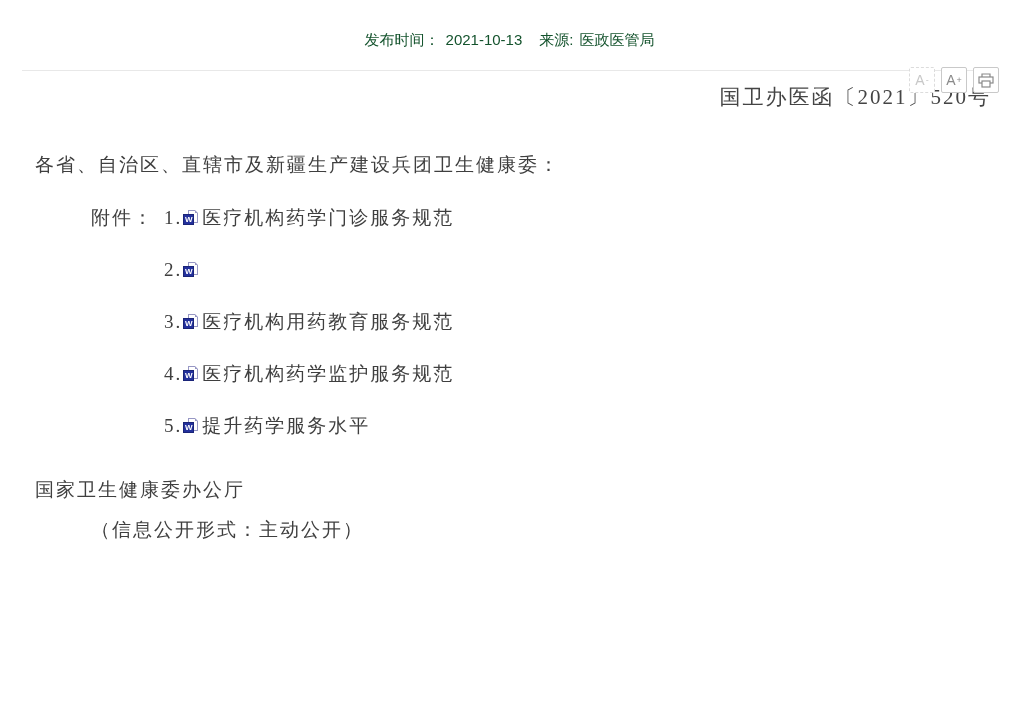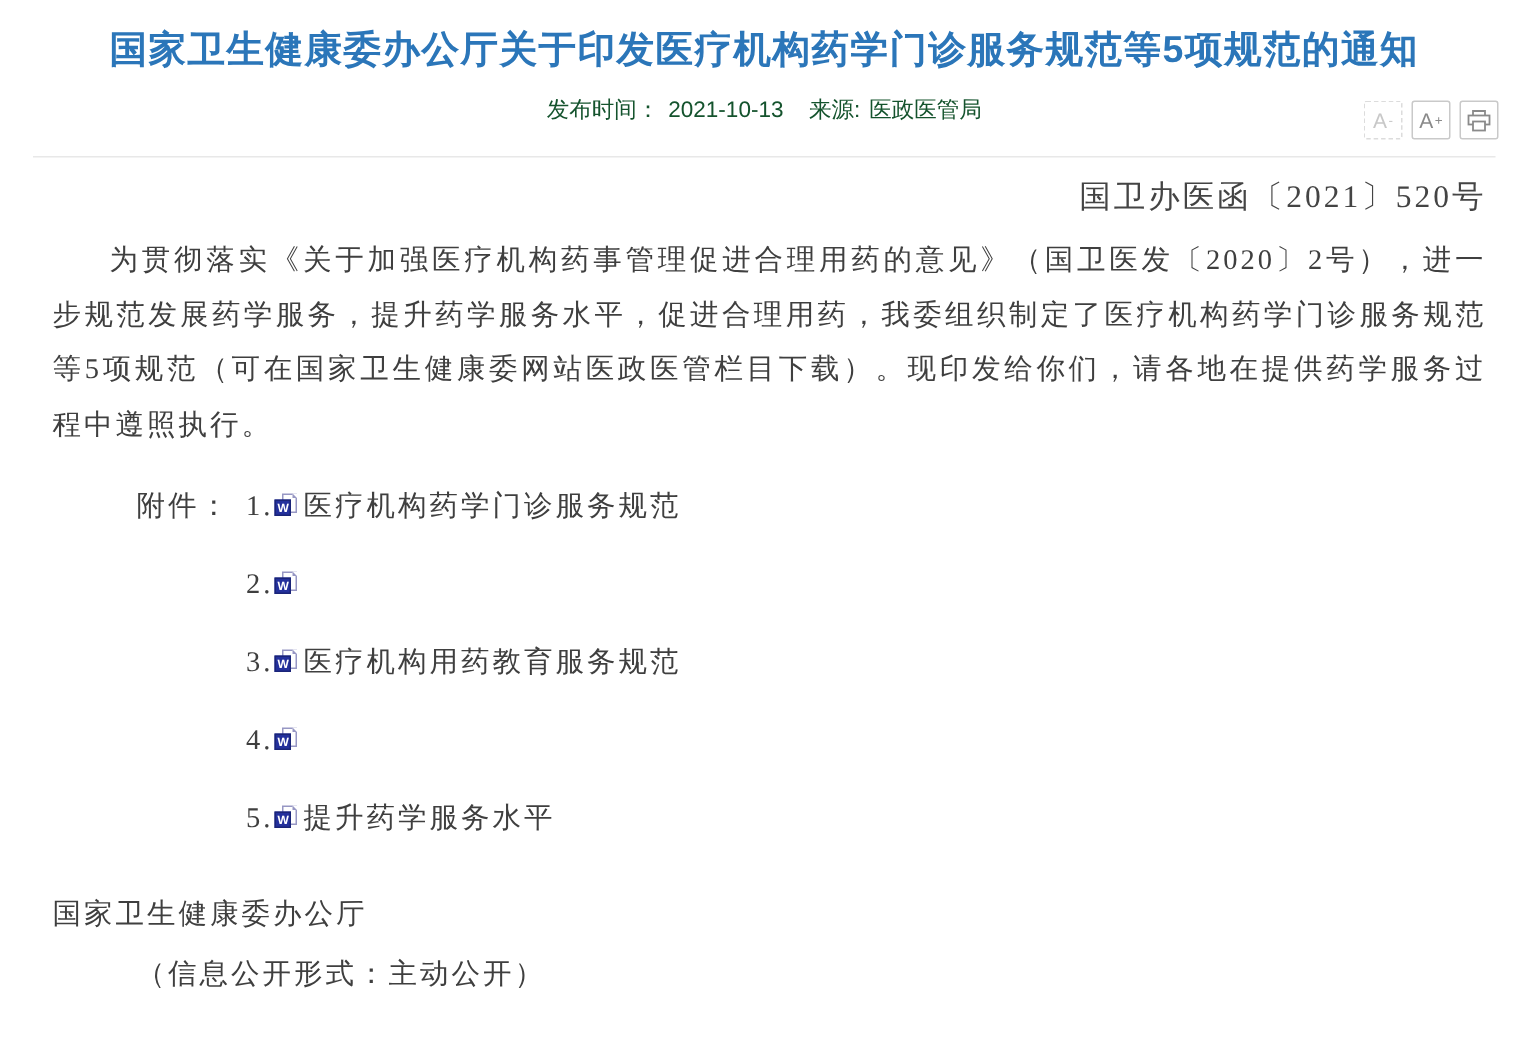--- a/index.html
+++ b/index.html
@@ -128,21 +128,20 @@
     margin-top: 4px;
     padding-left: 56px;
     line-height: 36px;
   }
   .print-svg { display: block; }
 </style>
 </head>
 <body>
 
 <div class="header">
-  <div class="page-title">国家卫生健康委办公厅关于印发医疗机构药学门诊服务规范等5项规范的通知</div>
   <div class="meta">
     <span>发布时间：</span><span>2021-10-13</span><span class="gap">来源:</span><span>医政医管局</span>
   </div>
 </div>
 
 <div class="tools">
   <button class="tool-btn disabled">
       <span>A</span>
       <sup>-</sup>
     </button>
@@ -159,35 +158,35 @@
       </svg>
     </span>
   </button>
 </div>
 
 <div class="divider"></div>
 
 <div class="content">
   <div class="doc-number">国卫办医函〔2021〕520号</div>
 
+  <div class="salutation">各省、自治区、直辖市及新疆生产建设兵团卫生健康委：</div>
 
-  <div class="paragraph">为贯彻落实《关于加强医疗机构药事管理促进合理用药的意见》（国卫医发〔2020〕2号），进一步规范发展药学服务，提升药学服务水平，促进合理用药，我委组织制定了医疗机构药学门诊服务规范等5项规范（可在国家卫生健康委网站医政医管栏目下载）。现印发给你们，请各地在提供药学服务过程中遵照执行。</div>
 
   <div class="attachments">
     <div class="att-row">
       <span class="att-label">附件：</span><span class="att-item"><span>1.</span><span class="word-icon"><span class="pg"></span><span class="wb">W</span></span><span>医疗机构药学门诊服务规范</span></span>
     </div>
     <div class="att-row indent">
       <span class="att-item"><span>2.</span><span class="word-icon"><span class="pg"></span><span class="wb">W</span></span></span>
     </div>
     <div class="att-row indent">
       <span class="att-item"><span>3.</span><span class="word-icon"><span class="pg"></span><span class="wb">W</span></span><span>医疗机构用药教育服务规范</span></span>
     </div>
     <div class="att-row indent">
-      <span class="att-item"><span>4.</span><span class="word-icon"><span class="pg"></span><span class="wb">W</span></span></span>
+      <span class="att-item"><span>4.</span><span class="word-icon"><span class="pg"></span><span class="wb">W</span></span><span>医疗机构药学监护服务规范</span></span>
     </div>
     <div class="att-row indent">
       <span class="att-item"><span>5.</span><span class="word-icon"><span class="pg"></span><span class="wb">W</span></span><span>提升药学服务水平</span></span>
     </div>
   </div>
 
   <div class="signoff">
     <div>国家卫生健康委办公厅</div>
   </div>
 

